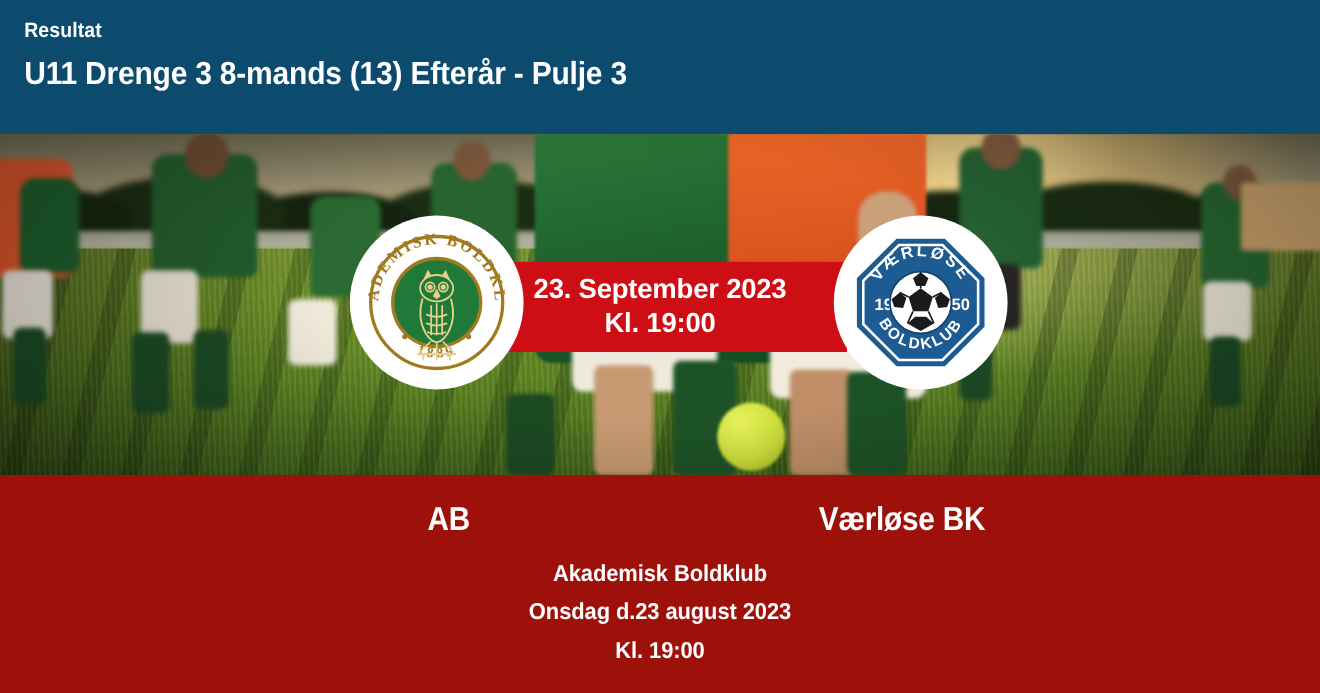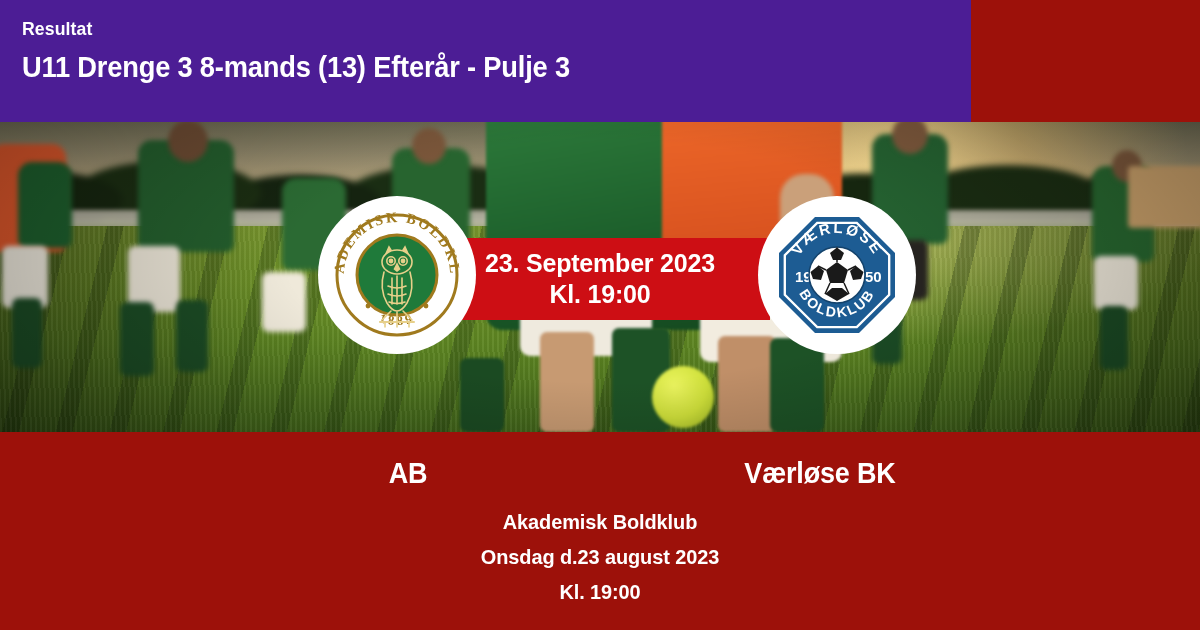--- a/index.html
+++ b/index.html
@@ -6,22 +6,22 @@
   body{
     width:1200px;height:630px;overflow:hidden;
     background:#9d110a;
     font-family:"Liberation Sans","DejaVu Sans",sans-serif;
     -webkit-font-smoothing:antialiased;
   }
   #card{position:relative;width:1200px;height:630px;overflow:hidden;background:#9d110a;}
 
   
   #header{
-    position:absolute;left:0;top:0;width:971px;height:122px;
-    background:#4c1d95;box-sizing:border-box;padding:18px 0 0 22px;
+    position:absolute;left:0;top:0;width:1200px;height:122px;
+    background:#0c4a6e;box-sizing:border-box;padding:18px 0 0 22px;
   }
   #kicker{
     font-size:19px;font-weight:bold;color:#ffffff;letter-spacing:.1px;
     line-height:22px;transform:scaleX(.93);transform-origin:left center;
   }
   #title{
     margin-top:9px;font-size:29px;font-weight:bold;color:#ffffff;
     line-height:36px;letter-spacing:-.2px;
     transform:scaleX(.94);transform-origin:left center;white-space:nowrap;
   }

